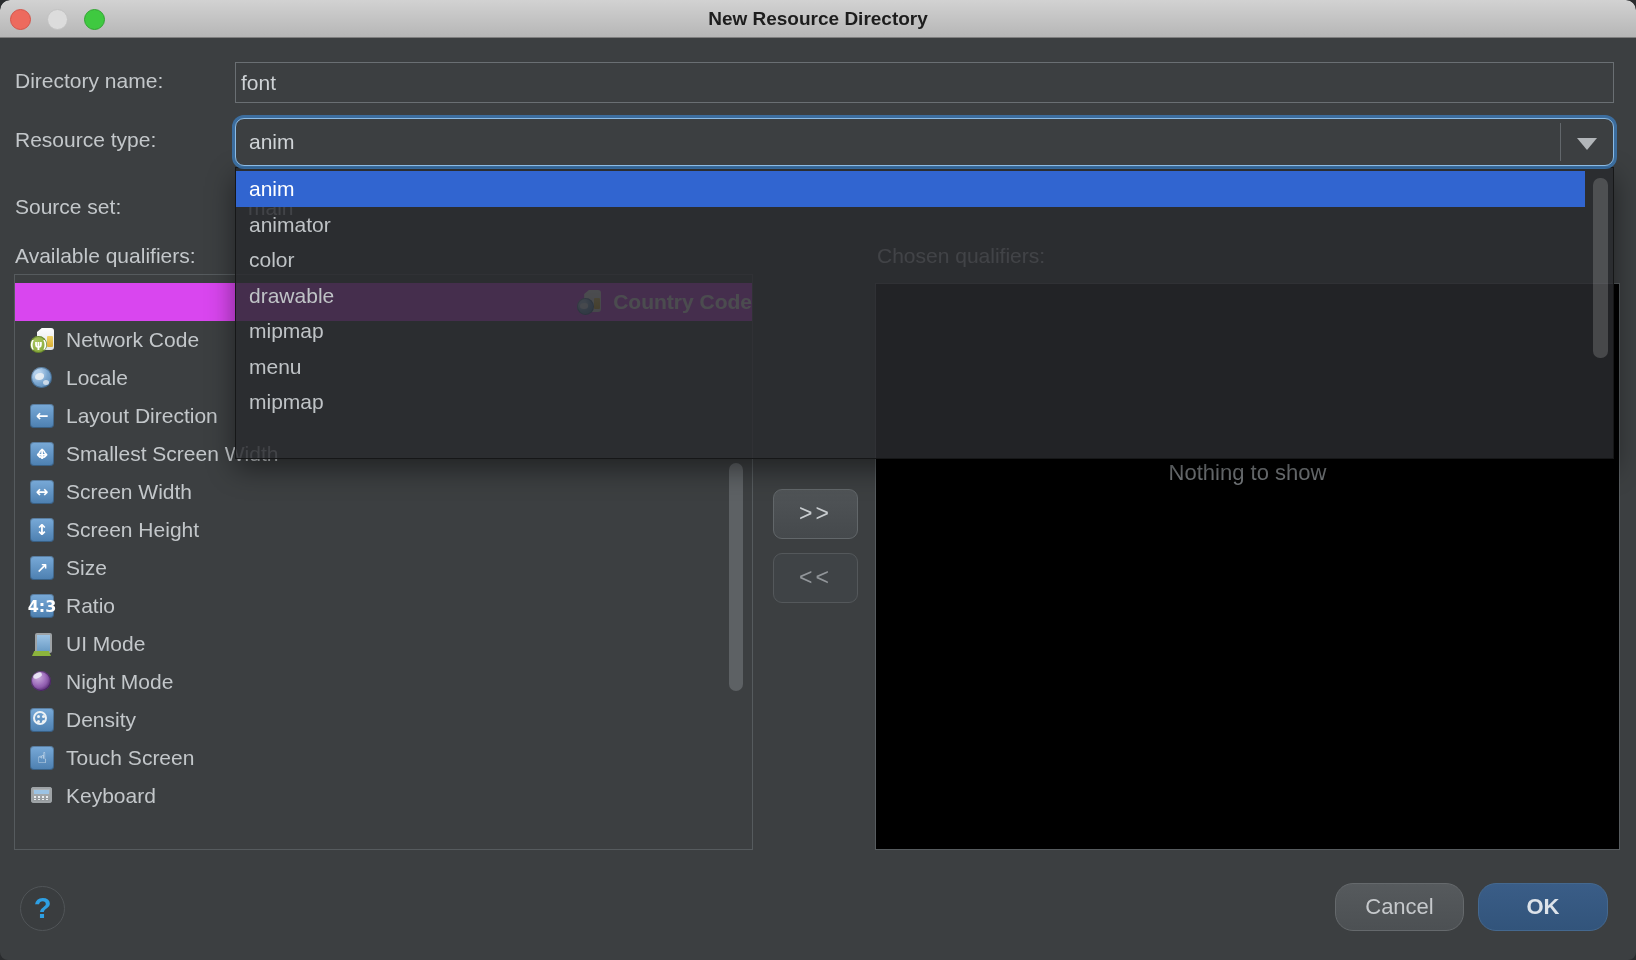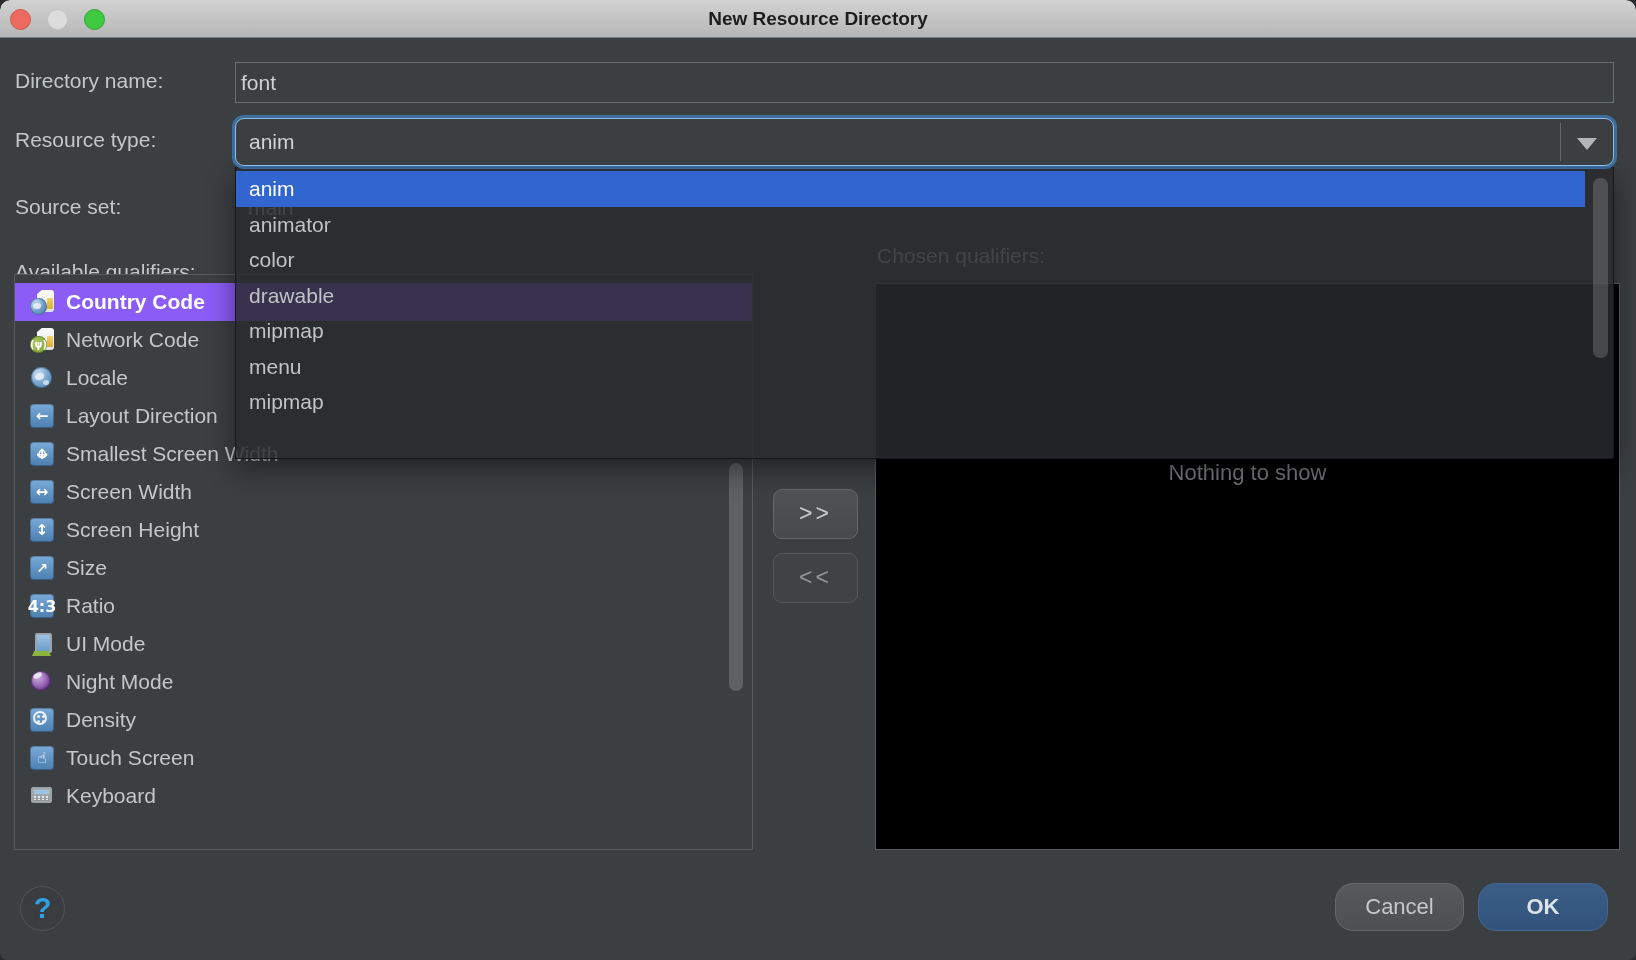--- a/index.html
+++ b/index.html
@@ -22,21 +22,21 @@
   .light{position:absolute;top:9px;width:21px;height:21px;border-radius:50%;}
   .light.red{left:10px;background:#ed6a5e;border:1px solid #d4544a;}
   .light.gray{left:47px;background:#dcdcdc;border:1px solid #c2c2c2;}
   .light.green{left:84px;background:#3fc940;border:1px solid #31a432;}
 
   
   .flabel{position:absolute;left:15px;font-size:21px;color:#c3c7ca;}
   .dir-label{top:69px;}
   .res-label{top:128px;}
   .src-label{top:195px;}
-  .avail-label{top:260px;}
+  .avail-label{top:244px;}
   .chosen-label{position:absolute;left:877px;top:244px;font-size:21px;color:#c3c7ca;}
 
   .text-input{
     position:absolute;left:235px;top:62px;width:1379px;height:41px;
     background:transparent;border:1px solid #6a6f73;
     font-size:21px;color:#ced2d5;padding-left:5px;line-height:39px;
   }
   .combo{
     position:absolute;left:235px;top:118px;width:1379px;height:48px;
     background:#3c3f41;border:1px solid #8cbbe4;border-radius:9px;
@@ -56,21 +56,21 @@
   .src-value{position:absolute;left:248px;top:196px;font-size:21px;color:#c3c7ca;}
 
   
   .left-panel{
     position:absolute;left:14px;top:274px;width:739px;height:576px;
     border:1px solid #565b5e;background:#3c3f41;overflow:hidden;
   }
   .q-list{padding-top:8px;}
   .q-row{height:38px;display:flex;align-items:center;padding-left:15px;
     font-size:21px;color:#c3c7ca;white-space:nowrap;}
-  .q-row.selected{background:#8b5cf6;color:#ffffff;font-weight:700;}
+  .q-row.selected{background:#d946ef;color:#ffffff;font-weight:700;justify-content:flex-end;}
   .q-label{margin-left:12px;}
 
   .v-scrollbar{
     position:absolute;left:729px;top:463px;width:14px;height:228px;
     border-radius:7px;background:#5d6164;z-index:5;
   }
 
   
   .q-icon{position:relative;width:24px;height:24px;flex:0 0 24px;display:inline-block;
     font-family:"DejaVu Sans",sans-serif;}

